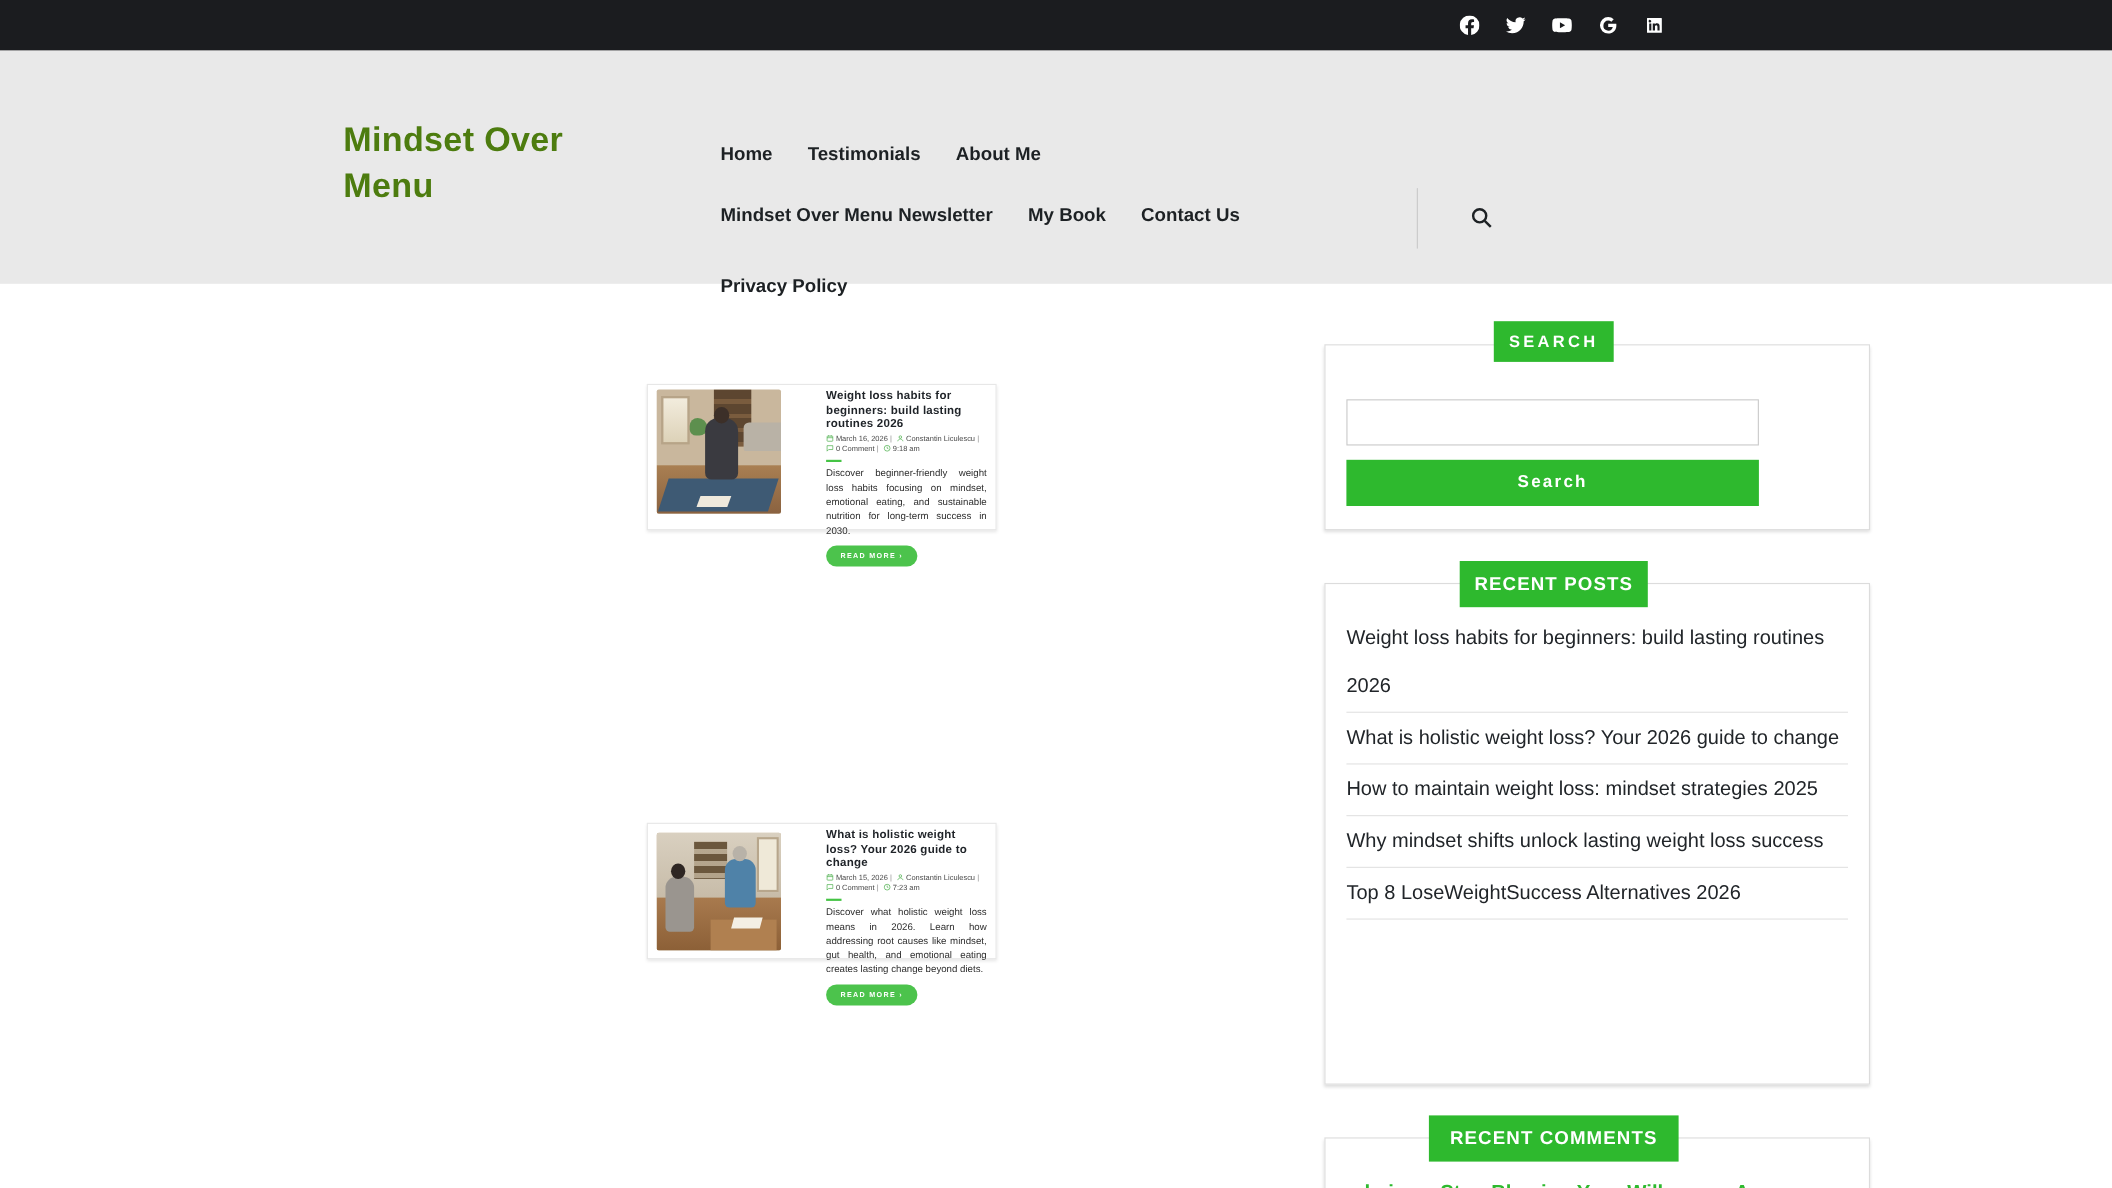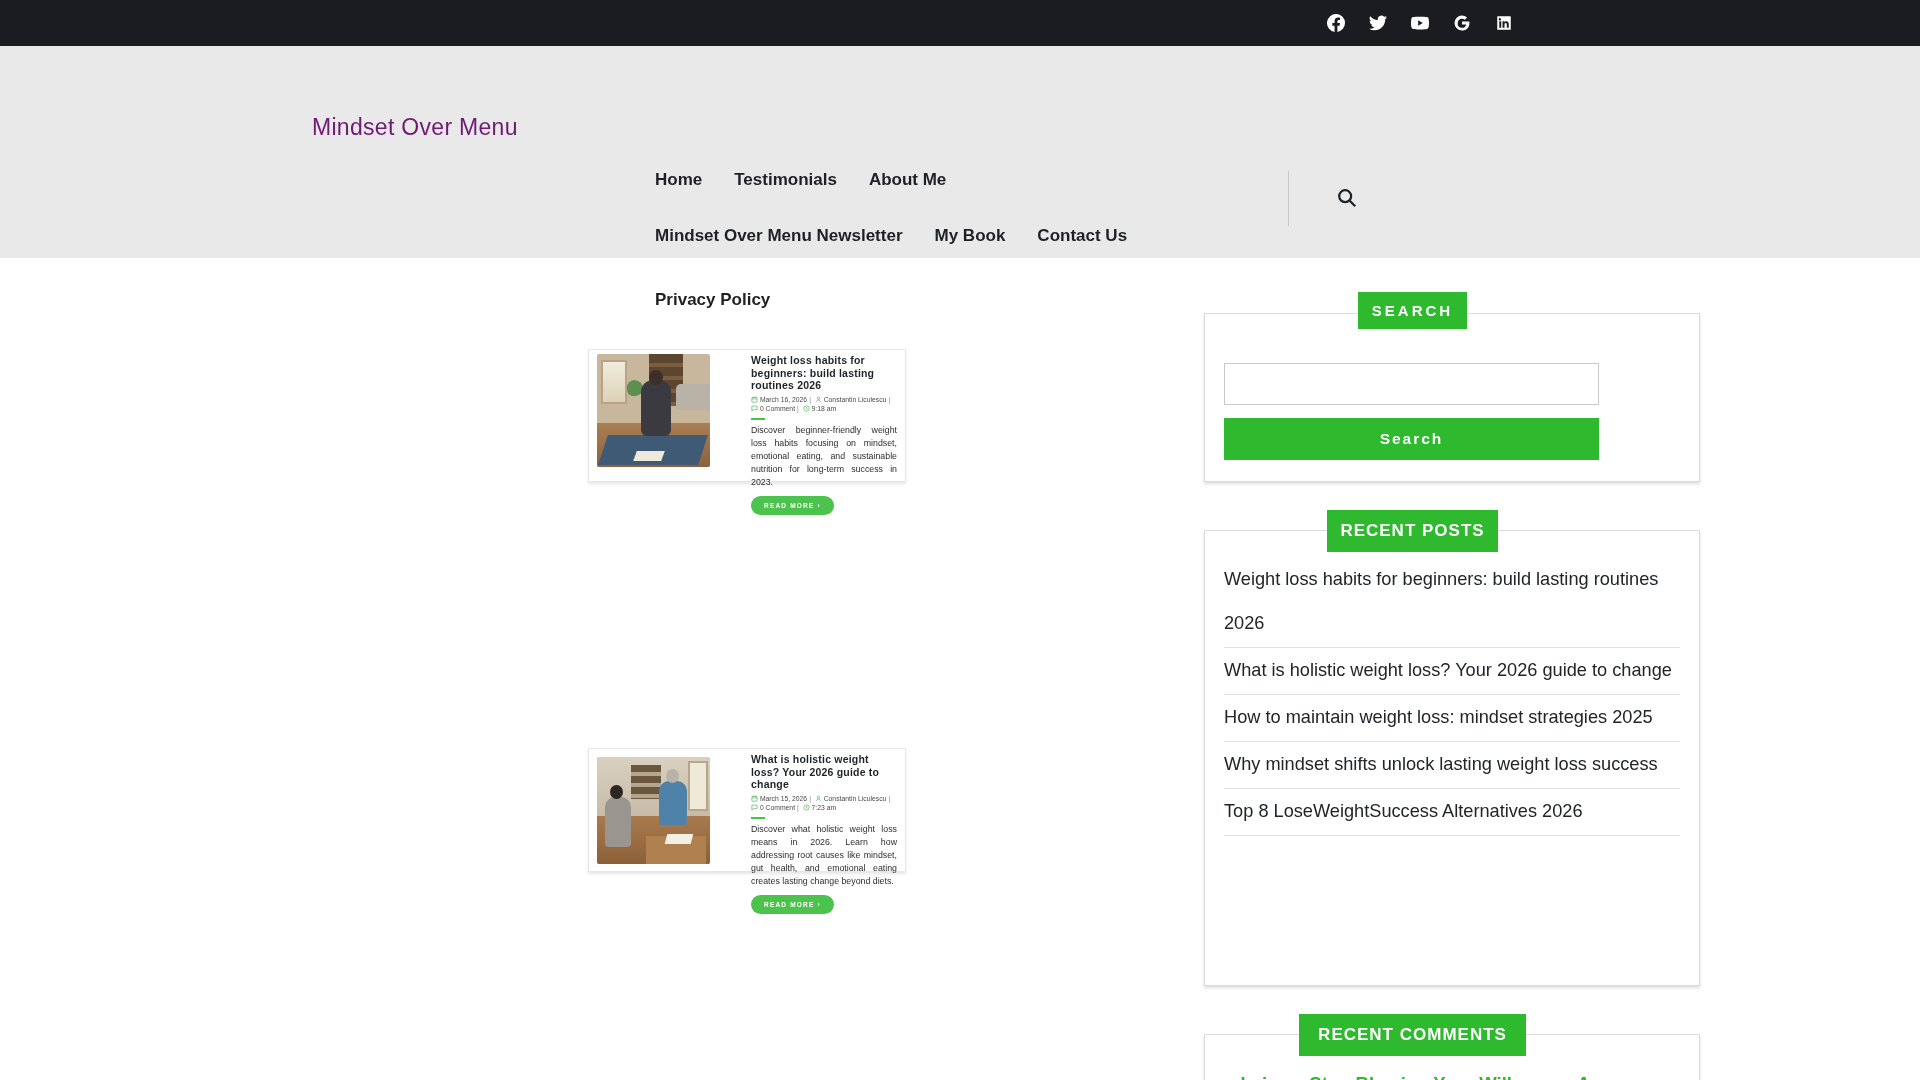--- a/index.html
+++ b/index.html
@@ -9,22 +9,22 @@
 
   
   .topbar { position:absolute; left:0; top:0; width:1920px; height:46px; background:#1b1c1f; }
   .social-row { position:absolute; right:407px; top:0; height:46px; display:flex; align-items:center; gap:24px; }
   .social-row a { display:inline-flex; width:18px; height:18px; align-items:center; justify-content:center; cursor:pointer; }
   .social-row svg { width:18px; height:18px; }
 
   
   .header { position:absolute; left:0; top:46px; width:1920px; height:212px; background:#e9e9e9; }
   .site-title { position:absolute; left:312px; top:60px; width:240px;
-                font-size:23px; font-weight:400; line-height:42px; letter-spacing:.3px; color:#701a75; cursor:pointer; }
-  .nav-row { position:absolute; left:655px; display:flex; gap:32px;margin-top:40px; }
+                font-size:31px; font-weight:700; line-height:42px; letter-spacing:.3px; color:#4d7c0f; cursor:pointer; }
+  .nav-row { position:absolute; left:655px; display:flex; gap:32px; }
   .nav-row a { font-size:17px; font-weight:700; color:#1d2124; text-decoration:none; cursor:pointer; white-space:nowrap; }
   .nav-r1 { top:84px; } .nav-r2 { top:140px; } .nav-r3 { top:204px; }
   .hdr-divider { position:absolute; left:1288px; top:125px; width:1px; height:55px; background:#c9c9c9; }
   .hdr-search { position:absolute; left:1336px; top:141px; width:22px; height:22px; cursor:pointer; }
 
   
   .post-card { position:absolute; left:588px; width:318px; background:#fff;
                border:1px solid #e7e7e7; box-shadow:0 2px 3px rgba(0,0,0,.10); display:flex; }
   .card-1 { top:349px; height:133px; }
   .card-2 { top:748px; height:124px; }
@@ -175,21 +175,21 @@
               <path d="M3 4h18v12H8l-5 5z"></path>
             </svg></span>
         <span>0 Comment</span><span class="meta-sep">|</span>
         <span class="mi"><svg viewBox="0 0 24 24">
               <circle cx="12" cy="12" r="9"></circle>
               <path d="M12 7v5l4 2"></path>
             </svg></span>
         <span>9:18 am</span>
       </div>
       <div class="green-rule"></div>
-      <p class="post-excerpt">Discover beginner-friendly weight loss habits focusing on mindset, emotional eating, and sustainable nutrition for long-term success in 2023.</p>
+      <p class="post-excerpt">Discover beginner-friendly weight loss habits focusing on mindset, emotional eating, and sustainable nutrition for long-term success in 2030.</p>
       <span class="read-more">READ MORE ›</span>
     </div>
   </article>
 
   <article class="post-card card-2">
     <div class="thumb">
       <div class="t2-wall"></div>
         <div class="t2-winR"></div>
         <div class="t2-shelf"></div>
       <div class="t2-floor"></div>

